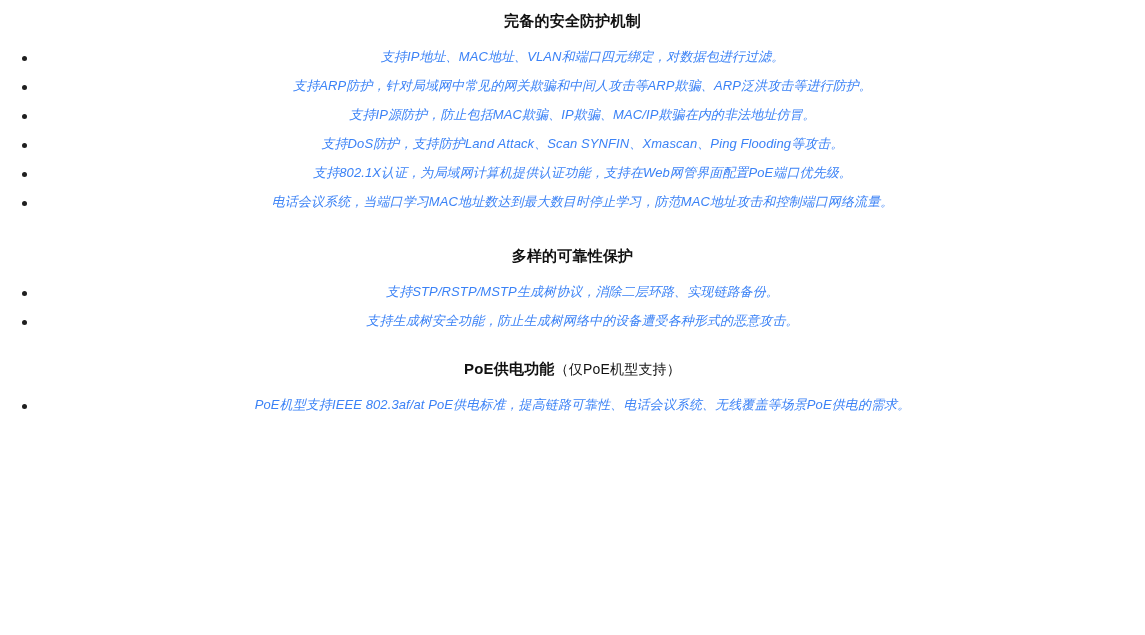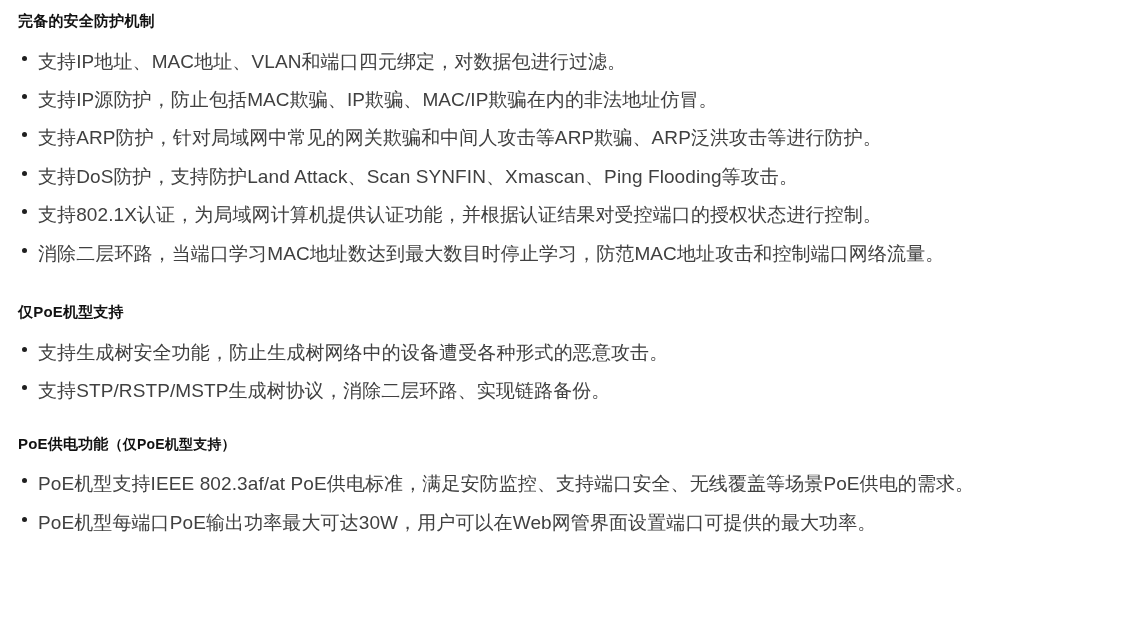--- a/index.html
+++ b/index.html
@@ -10,49 +10,51 @@
   body {
     width: 1145px;
     height: 635px;
     font-family: "Liberation Sans", sans-serif;
     color: #1a1a1a;
     overflow: hidden;
   }
   .page {
     padding: 10px 18px 0 18px;
     box-sizing: border-box;
+    text-align: center;
   }
   .section {
     margin-bottom: 6px;
   }
   .section-title {
     font-size: 15px;
     font-weight: bold;
     color: #111111;
     margin: 0 0 14px 0;
     line-height: 1.5;
     letter-spacing: 0.2px;
   }
   .section-title .sub {
-    font-weight: bold;
+    font-weight: normal;
     font-size: 14px;
   }
   ul.bullets {
     list-style: none;
     margin: 0;
     padding: 0;
   }
   ul.bullets li {
     position: relative;
     padding-left: 20px;
-    font-size: 19px;
+    font-size: 13px;
     line-height: 1.55;
     margin-bottom: 9px;
-    color: #404040;
+    color: #3b82f6;
     letter-spacing: 0.1px;
+    font-style: italic;
   }
   ul.bullets li::before {
     content: "";
     position: absolute;
     left: 4px;
     top: 9px;
     width: 5px;
     height: 5px;
     border-radius: 50%;
     background: #1f1f1f;
@@ -66,45 +68,44 @@
 <body>
 
 <div class="page">
 
   <div class="section sec-security">
     <h2 class="section-title">
       <span>完备的安全防护机制</span><span class="sub"></span>
     </h2>
     <ul class="bullets">
       <li>支持IP地址、MAC地址、VLAN和端口四元绑定，对数据包进行过滤。</li>
+      <li>支持ARP防护，针对局域网中常见的网关欺骗和中间人攻击等ARP欺骗、ARP泛洪攻击等进行防护。</li>
       <li>支持IP源防护，防止包括MAC欺骗、IP欺骗、MAC/IP欺骗在内的非法地址仿冒。</li>
-      <li>支持ARP防护，针对局域网中常见的网关欺骗和中间人攻击等ARP欺骗、ARP泛洪攻击等进行防护。</li>
       <li>支持DoS防护，支持防护Land Attack、Scan SYNFIN、Xmascan、Ping Flooding等攻击。</li>
-      <li>支持802.1X认证，为局域网计算机提供认证功能，并根据认证结果对受控端口的授权状态进行控制。</li>
-      <li>消除二层环路，当端口学习MAC地址数达到最大数目时停止学习，防范MAC地址攻击和控制端口网络流量。</li>
+      <li>支持802.1X认证，为局域网计算机提供认证功能，支持在Web网管界面配置PoE端口优先级。</li>
+      <li>电话会议系统，当端口学习MAC地址数达到最大数目时停止学习，防范MAC地址攻击和控制端口网络流量。</li>
     </ul>
   </div>
 
   <div class="gap-large"></div>
 
   <div class="section sec-reliability">
     <h2 class="section-title">
-      <span>仅PoE机型支持</span><span class="sub"></span>
+      <span>多样的可靠性保护</span><span class="sub"></span>
     </h2>
     <ul class="bullets">
+      <li>支持STP/RSTP/MSTP生成树协议，消除二层环路、实现链路备份。</li>
       <li>支持生成树安全功能，防止生成树网络中的设备遭受各种形式的恶意攻击。</li>
-      <li>支持STP/RSTP/MSTP生成树协议，消除二层环路、实现链路备份。</li>
     </ul>
   </div>
 
   <div class="gap-medium"></div>
 
   <div class="section sec-poe">
     <h2 class="section-title">
       <span>PoE供电功能</span><span class="sub">（仅PoE机型支持）</span>
     </h2>
     <ul class="bullets">
-      <li>PoE机型支持IEEE 802.3af/at PoE供电标准，满足安防监控、支持端口安全、无线覆盖等场景PoE供电的需求。</li>
-      <li>PoE机型每端口PoE输出功率最大可达30W，用户可以在Web网管界面设置端口可提供的最大功率。</li>
+      <li>PoE机型支持IEEE 802.3af/at PoE供电标准，提高链路可靠性、电话会议系统、无线覆盖等场景PoE供电的需求。</li>
     </ul>
   </div>
 
 </div>
 
 </body></html>

